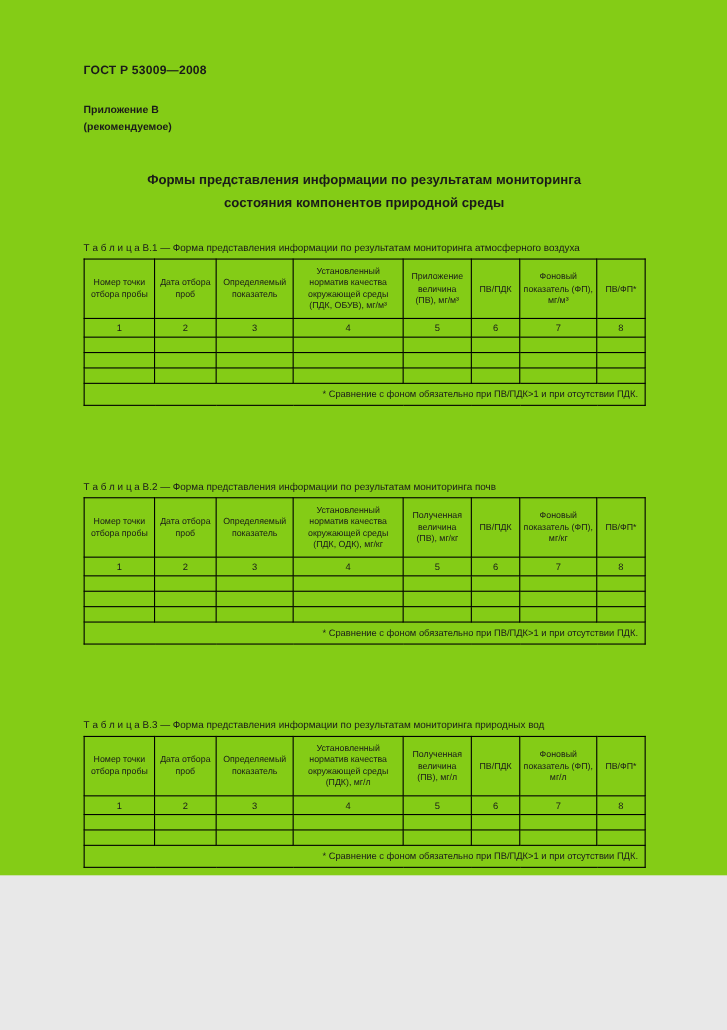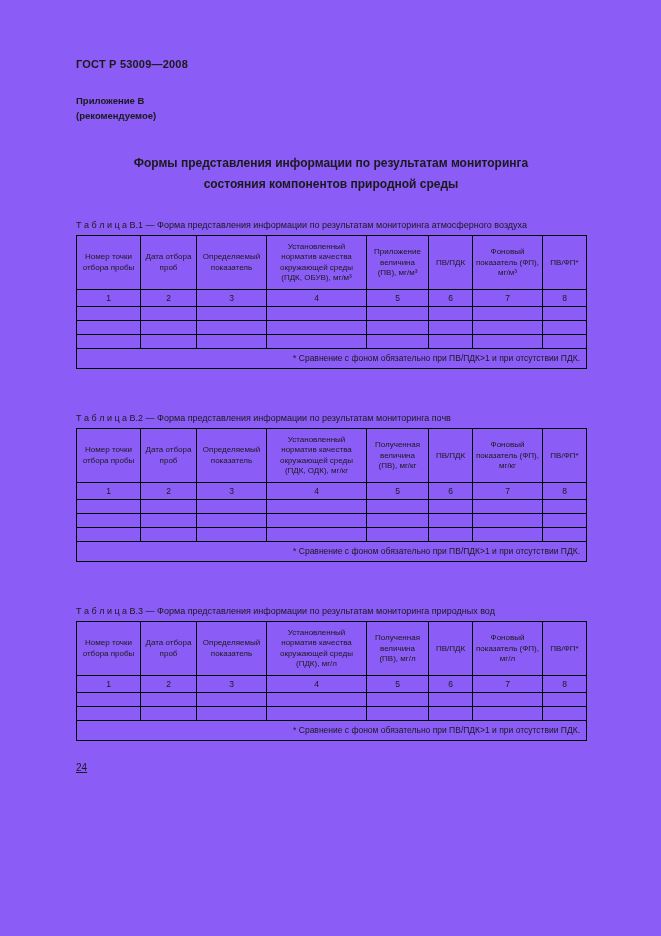--- a/index.html
+++ b/index.html
@@ -1,21 +1,21 @@
 <!DOCTYPE html>
 <html><head>
 <meta charset="utf-8">
 <style>
   html, body { margin: 0; padding: 0; background: #e8e8e8; }
   .page {
     position: relative;
     width: 661px;
-    height: 936px;
+    height: 796px;
     margin: 0 auto;
-    background: #8b5cf6;
+    background: #84cc16;
     box-sizing: border-box;
     padding: 58px 75px 0 76px;
     font-family: "Liberation Sans", sans-serif;
     color: #1a1a1a;
   }
   .doc-code {
     font-weight: bold;
     font-size: 11px;
     letter-spacing: 0.2px;
   }
@@ -27,21 +27,21 @@
     line-height: 1.55;
   }
   .main-title {
     margin-top: 30px;
     text-align: center;
     font-weight: bold;
     font-size: 12px;
     line-height: 1.7;
   }
   .table-section { margin-top: 26px; }
-  .table-section + .table-section { margin-top: 44px; }
+  .table-section + .table-section { margin-top: 68px; }
   .caption {
     font-size: 9px;
     margin-bottom: 5px;
     color: #1a1a1a;
   }
   table.gtable {
     border-collapse: collapse;
     table-layout: fixed;
     width: 510px;
   }

